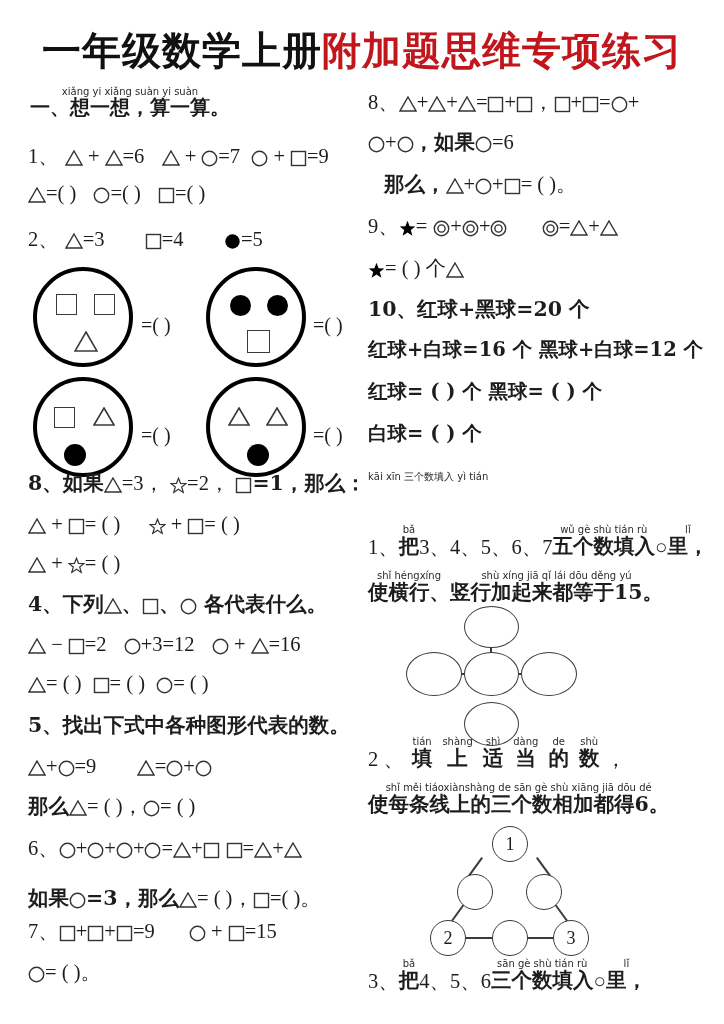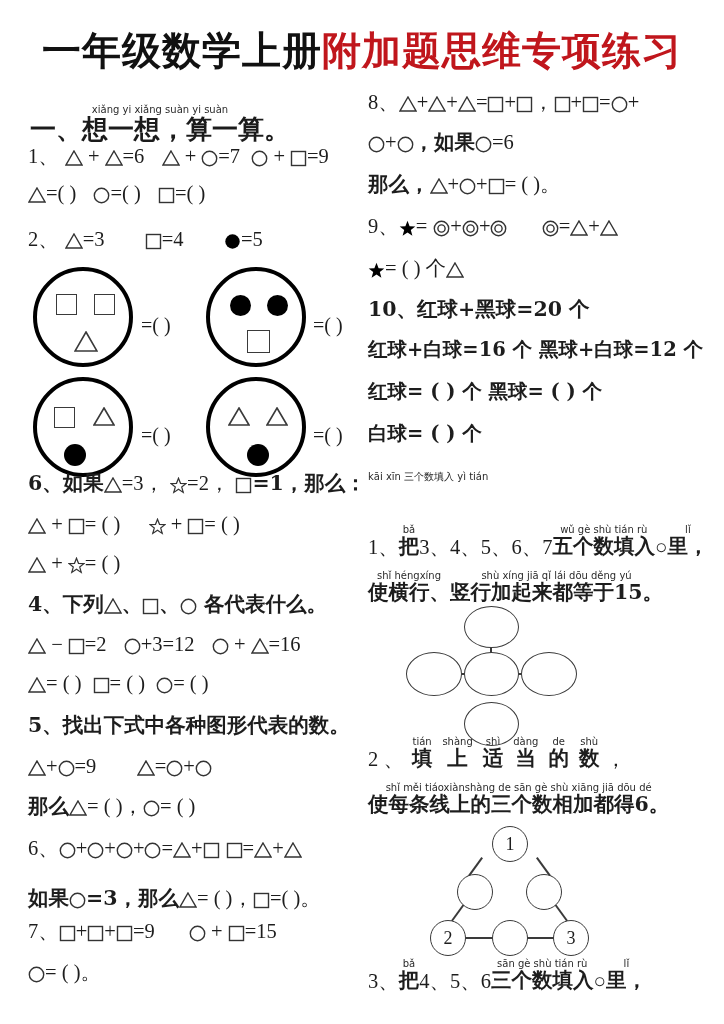--- a/index.html
+++ b/index.html
@@ -32,21 +32,21 @@
   .col-right{left:368px;width:340px;}
 
   
   .line{
     font-size:20.5px;
     line-height:1;
     white-space:nowrap;
     color:#1d1d1d;
   }
   .hdr{
-    font-size:26px;
+    font-size:20px;
     font-weight:bold;
     white-space:nowrap;
     font-family:"DejaVu Serif","Liberation Serif",serif;
   }
   .bold-cn{font-weight:bold;font-family:"DejaVu Serif","Liberation Serif",serif;}
 
   
   .ruby{display:inline-block;text-align:center;vertical-align:bottom;position:relative;}
   .ruby .py{
     display:block;
@@ -106,21 +106,21 @@
 <body>
 
 <div class="page">
 
   <div class="title">
     <span class="t-black">一年级数学上册</span><span class="t-red">附加题思维专项练习</span>
   </div>
 
   <div class="col col-left">
 
-    <div class="abs" style="left:4px;top:18px;">
+    <div class="abs" style="left:4px;top:0;">
       <span class="ruby">
         <span class="py">xiǎng yi xiǎng  suàn yi suàn</span>
         <span class="rb hdr">一、想一想，算一算。</span>
       </span>
     </div>
 
     <div class="abs line" style="left:2px;top:60px;">
       <span>1、</span><span class="gap"></span><svg class="sh" width="18" height="16" viewBox="0 0 18 16">
           <path d="M9 1 L17 15 L1 15 Z" fill="none" stroke="#333" stroke-width="1.4"></path>
         </svg> + <svg class="sh" width="18" height="16" viewBox="0 0 18 16">
@@ -194,21 +194,21 @@
           <path d="M11 1 L21 18 L1 18 Z" fill="none" stroke="#3a3a3a" stroke-width="1.6"></path>
         </svg>
       <svg class="eye-tri" style="left:56px;top:26px;" viewBox="0 0 22 19">
           <path d="M11 1 L21 18 L1 18 Z" fill="none" stroke="#3a3a3a" stroke-width="1.6"></path>
         </svg>
       <div class="mouth-dot" style="left:37px;top:63px;"></div>
     </div>
     <div class="eqbox" style="left:287px;top:338px;"><span>=(        )</span></div>
 
     <div class="abs line" style="left:2px;top:387px;">
-      <span class="bold-cn">6、如果</span><svg class="sh" width="18" height="16" viewBox="0 0 18 16">
+      <span class="bold-cn">8、如果</span><svg class="sh" width="18" height="16" viewBox="0 0 18 16">
           <path d="M9 1 L17 15 L1 15 Z" fill="none" stroke="#333" stroke-width="1.4"></path>
         </svg><span>=3，</span><span class="gap"></span><svg class="sh" width="17" height="17" viewBox="0 0 17 17">
           <path d="M8.5 1.2 L10.5 6.3 L16 6.6 L11.7 10 L13.2 15.4 L8.5 12.2 L3.8 15.4 L5.3 10 L1 6.6 L6.5 6.3 Z" fill="none" stroke="#333" stroke-width="1.2"></path>
         </svg><span>=2，</span><span class="gap"></span><svg class="sh" width="17" height="17" viewBox="0 0 17 17">
           <rect x="1.5" y="1.5" width="14" height="14" fill="none" stroke="#333" stroke-width="1.4"></rect>
         </svg><span class="bold-cn">=1，那么：</span>
     </div>
 
     <div class="abs line" style="left:2px;top:428px;">
       <svg class="sh" width="18" height="16" viewBox="0 0 18 16">
@@ -377,21 +377,21 @@
     <div class="abs line" style="left:0;top:46px;">
       <svg class="sh" width="17" height="17" viewBox="0 0 17 17">
           <circle cx="8.5" cy="8.5" r="7.2" fill="none" stroke="#333" stroke-width="1.4"></circle>
         </svg>+<svg class="sh" width="17" height="17" viewBox="0 0 17 17">
           <circle cx="8.5" cy="8.5" r="7.2" fill="none" stroke="#333" stroke-width="1.4"></circle>
         </svg><span class="bold-cn">，如果</span><svg class="sh" width="17" height="17" viewBox="0 0 17 17">
           <circle cx="8.5" cy="8.5" r="7.2" fill="none" stroke="#333" stroke-width="1.4"></circle>
         </svg><span>=6</span>
     </div>
 
-    <div class="abs line" style="left:0;top:88px;">
+    <div class="abs line" style="left:16px;top:88px;">
       <span class="bold-cn">那么，</span><svg class="sh" width="18" height="16" viewBox="0 0 18 16">
           <path d="M9 1 L17 15 L1 15 Z" fill="none" stroke="#333" stroke-width="1.4"></path>
         </svg>+<svg class="sh" width="17" height="17" viewBox="0 0 17 17">
           <circle cx="8.5" cy="8.5" r="7.2" fill="none" stroke="#333" stroke-width="1.4"></circle>
         </svg>+<svg class="sh" width="17" height="17" viewBox="0 0 17 17">
           <rect x="1.5" y="1.5" width="14" height="14" fill="none" stroke="#333" stroke-width="1.4"></rect>
         </svg><span>= (             )。</span>
     </div>
 
     <div class="abs line" style="left:0;top:130px;">

